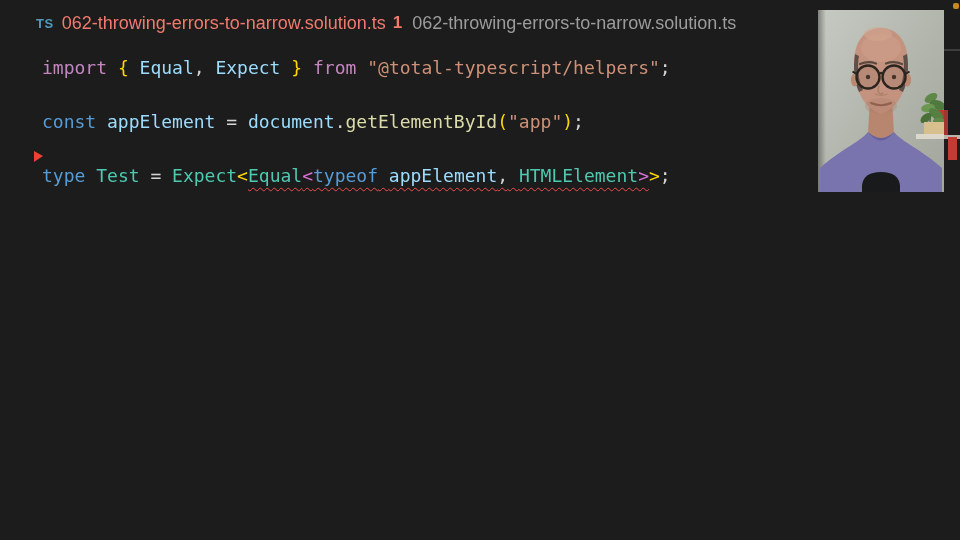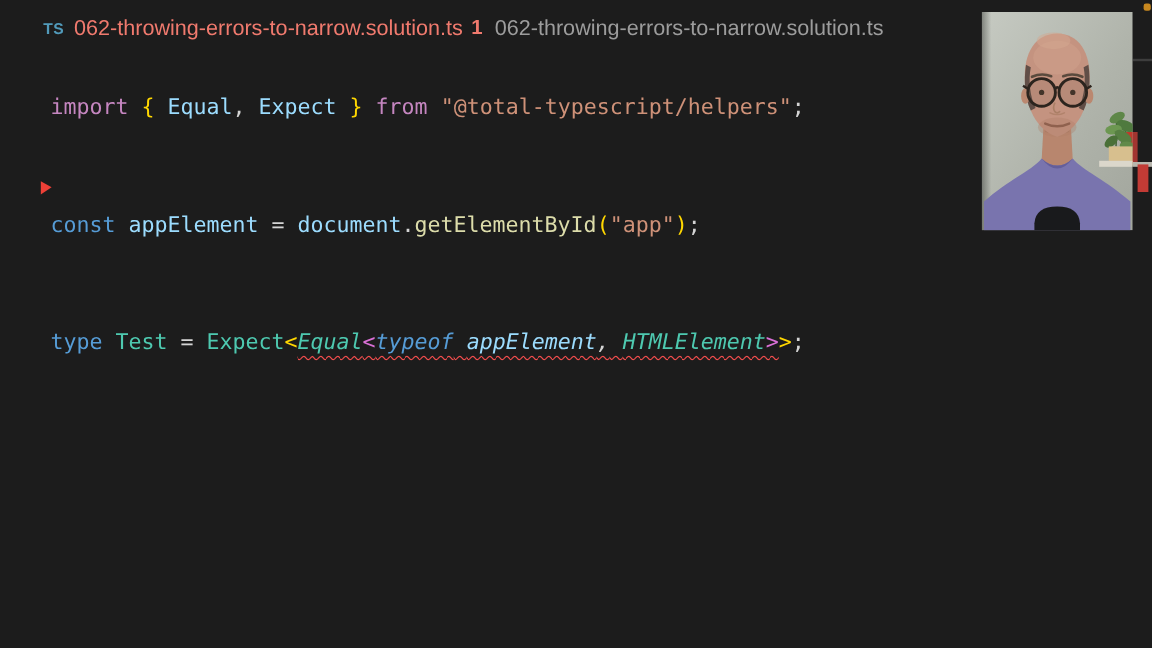--- a/index.html
+++ b/index.html
@@ -33,28 +33,27 @@
     font-size: 18px; color: var(--title-fg, #9c9c9c); margin-left: 2px;
   }
 
   
   .code-area {
     position: absolute; left: 42px; top: 54px; right: 0;
     font-family: "DejaVu Sans Mono", "Liberation Mono", monospace;
     font-size: 18px;
   }
   .code-line {
-    height: 27px; line-height: 27px; white-space: pre; margin-top: 22px;
+    height: 27px; line-height: 27px; white-space: pre;
   }
   .squiggle {
     text-decoration: underline wavy var(--error-red, #f14c4c);
     text-decoration-thickness: 1px;
     text-underline-offset: 5px;
     text-decoration-skip-ink: none;
-    font-style: italic;
   }
 
   
   .error-line-marker {
     position: absolute; left: 34px; top: 151px;
     width: 0; height: 0;
     border-top: 5px solid transparent;
     border-bottom: 6px solid transparent;
     border-left: 9px solid #ee4037;
   }

